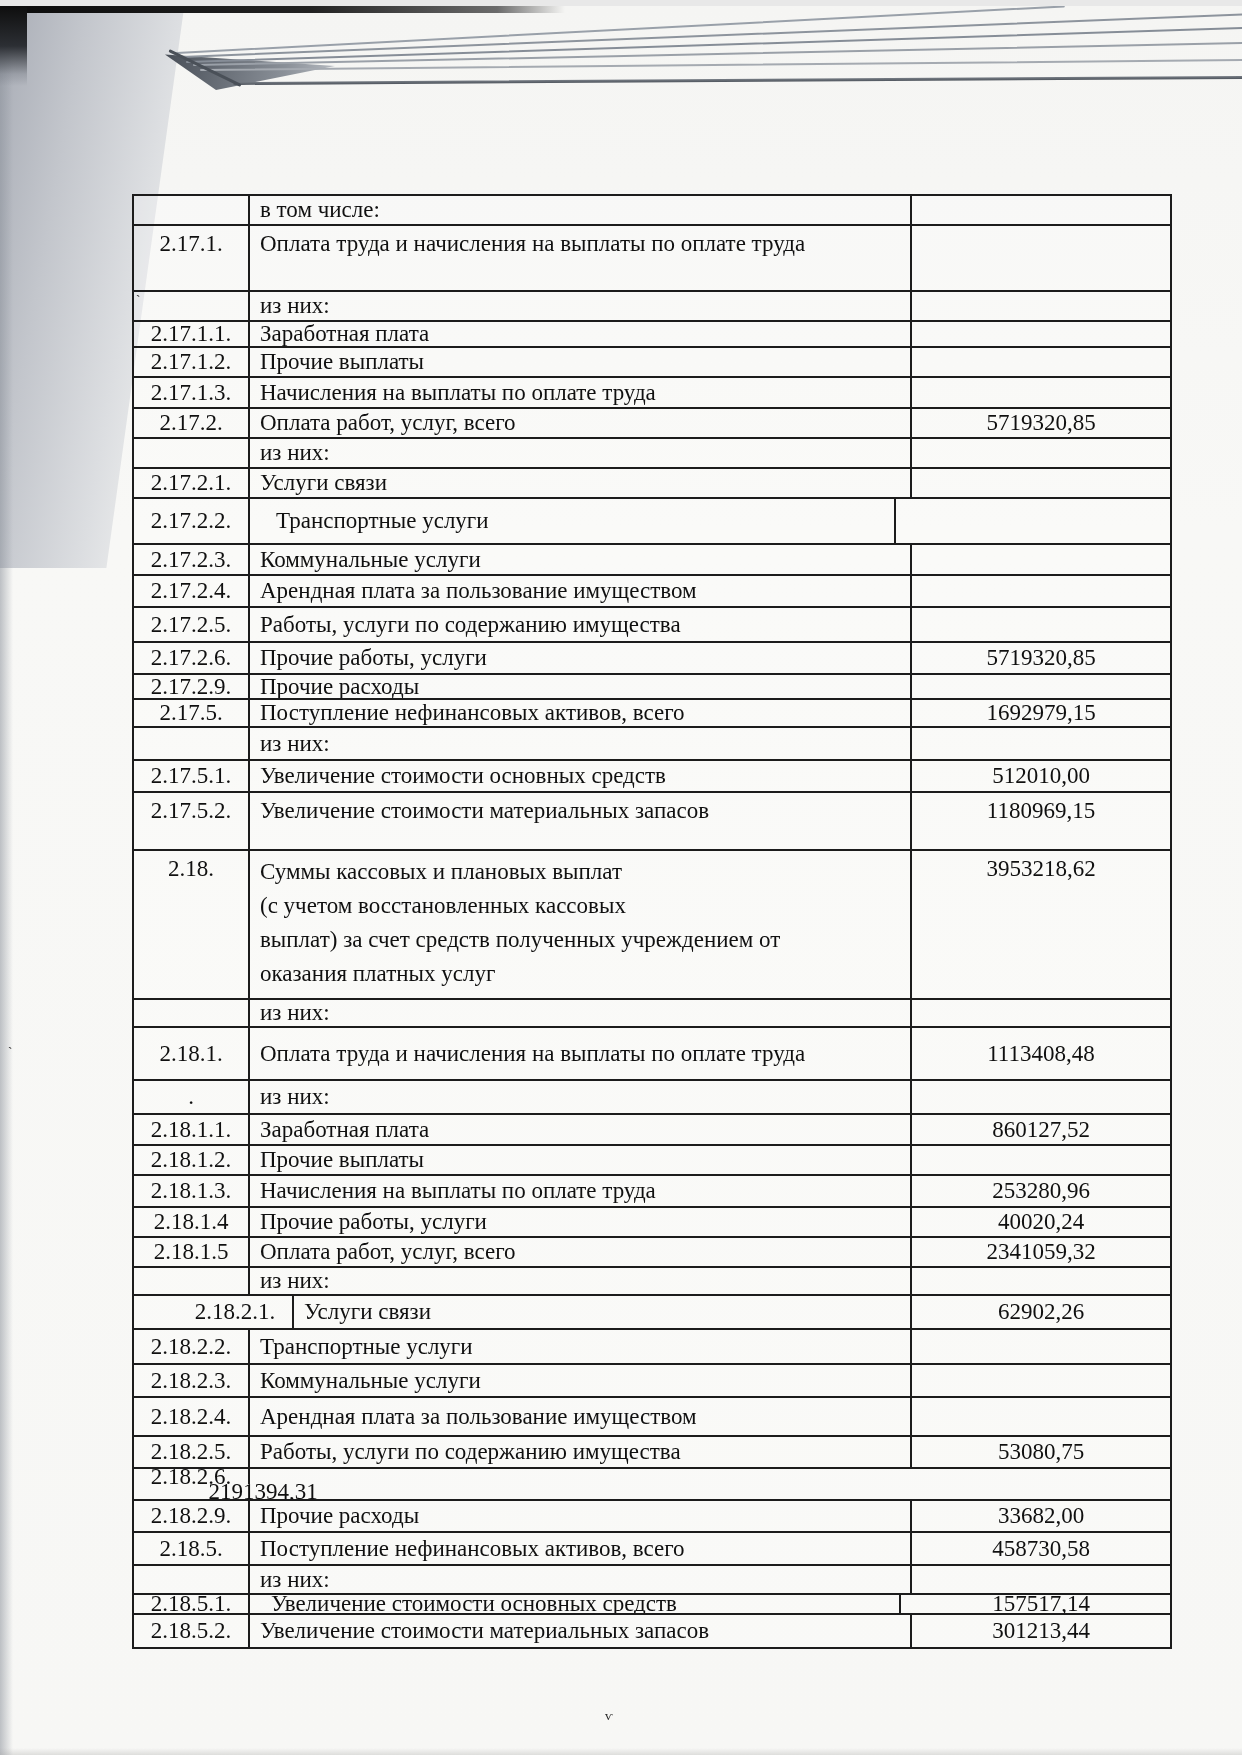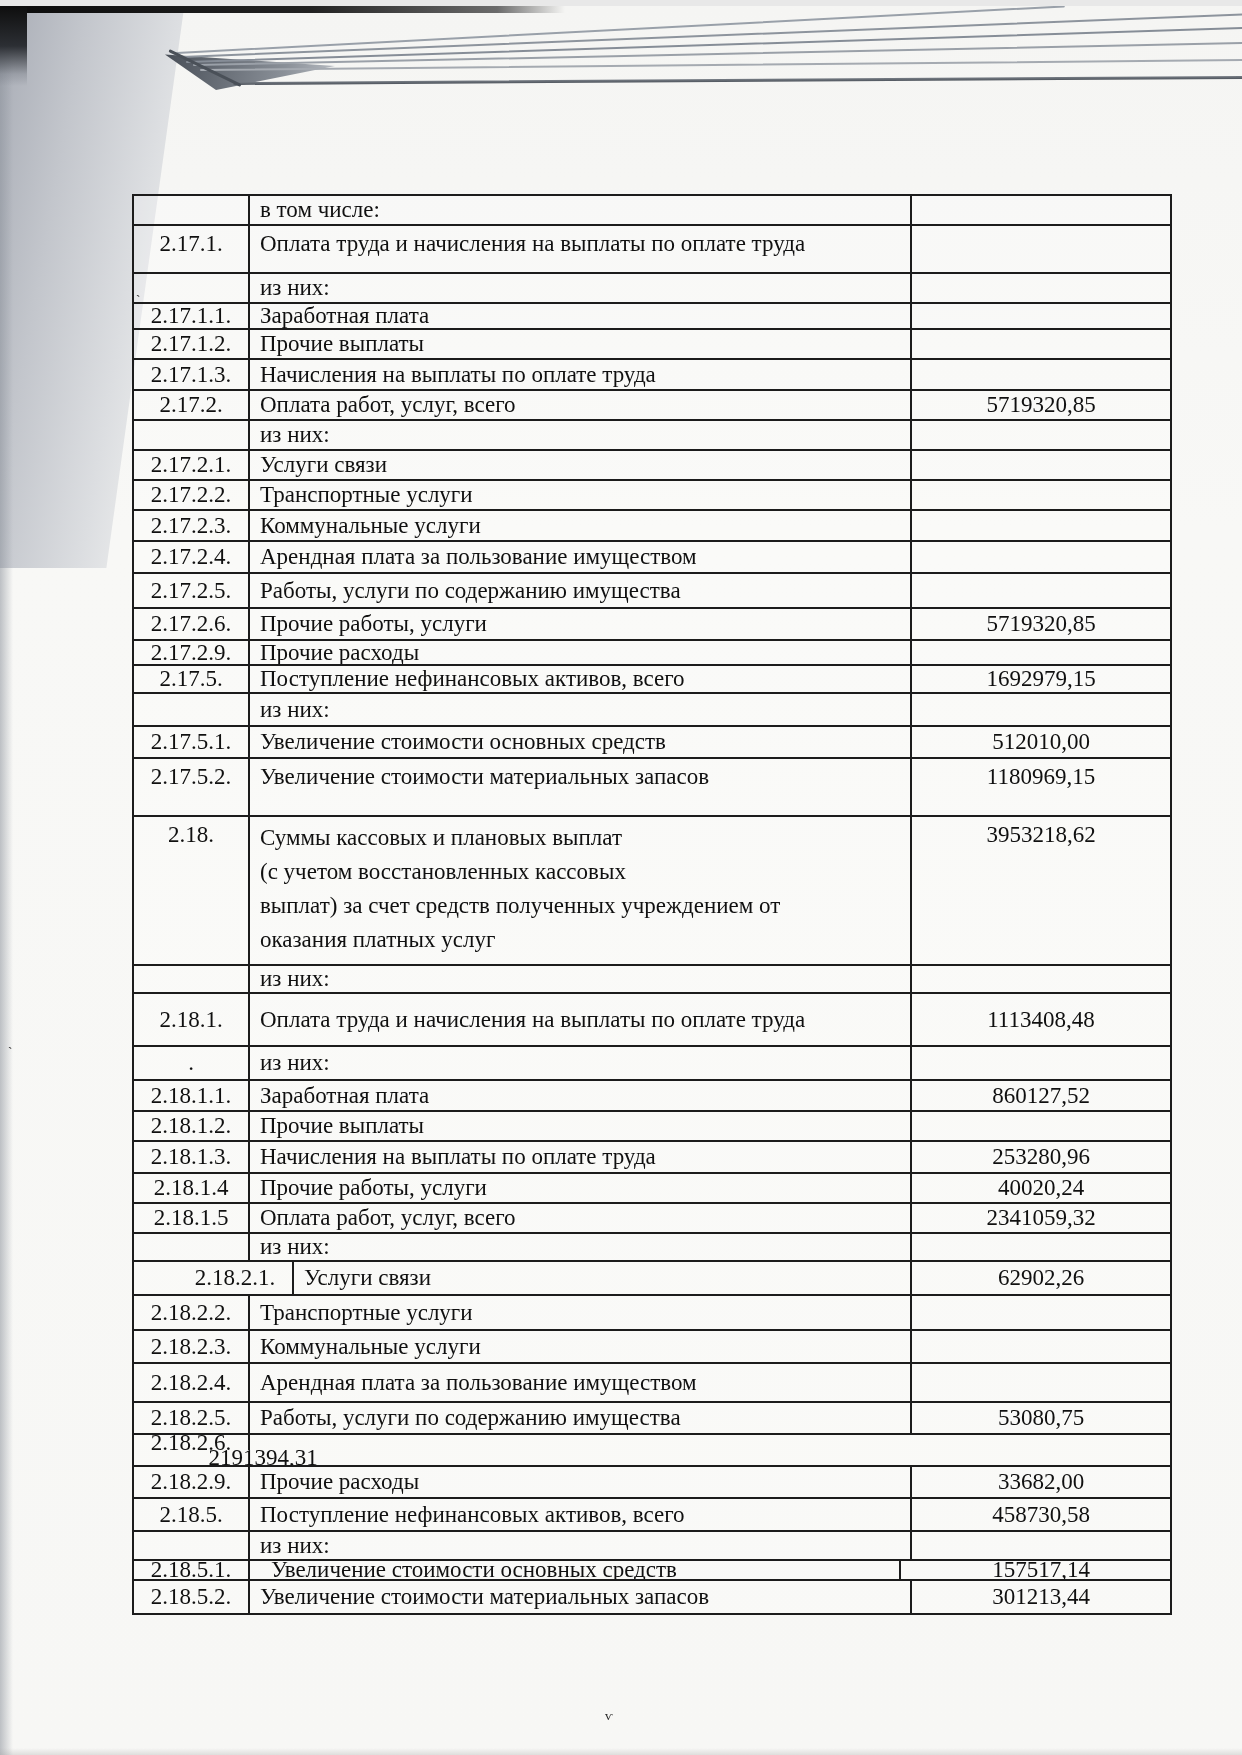--- a/index.html
+++ b/index.html
@@ -78,21 +78,21 @@
   <div class="artifact fan fan6"></div>
   <div class="artifact fan fan7"></div>
   <div class="artifact bottom-strip"></div>
 
   <div class="ftable">
       <div class="trow" style="height: 30px;">
         <div class="cell code"></div>
         <div class="cell label">в том числе:</div>
         <div class="cell value"></div>
       </div>
-      <div class="trow vtop" style="height: 48px;">
+      <div class="trow vtop" style="height: 66px;">
         <div class="cell code">2.17.1.</div>
         <div class="cell label">Оплата труда и начисления на выплаты по оплате труда</div>
         <div class="cell value"></div>
       </div>
       <div class="trow" style="height: 30px;">
         <div class="cell code"></div>
         <div class="cell label">из них:</div>
         <div class="cell value"></div>
       </div>
       <div class="trow" style="height: 26px;">
@@ -118,21 +118,21 @@
       <div class="trow" style="height: 30px;">
         <div class="cell code"></div>
         <div class="cell label">из них:</div>
         <div class="cell value"></div>
       </div>
       <div class="trow" style="height: 30px;">
         <div class="cell code">2.17.2.1.</div>
         <div class="cell label">Услуги связи</div>
         <div class="cell value"></div>
       </div>
-      <div class="trow" style="height: 30px;">
+      <div class="trow" style="height: 46px; gap: 16px;">
         <div class="cell code">2.17.2.2.</div>
         <div class="cell label">Транспортные услуги</div>
         <div class="cell value"></div>
       </div>
       <div class="trow" style="height: 31px;">
         <div class="cell code">2.17.2.3.</div>
         <div class="cell label">Коммунальные услуги</div>
         <div class="cell value"></div>
       </div>
       <div class="trow" style="height: 32px;">

